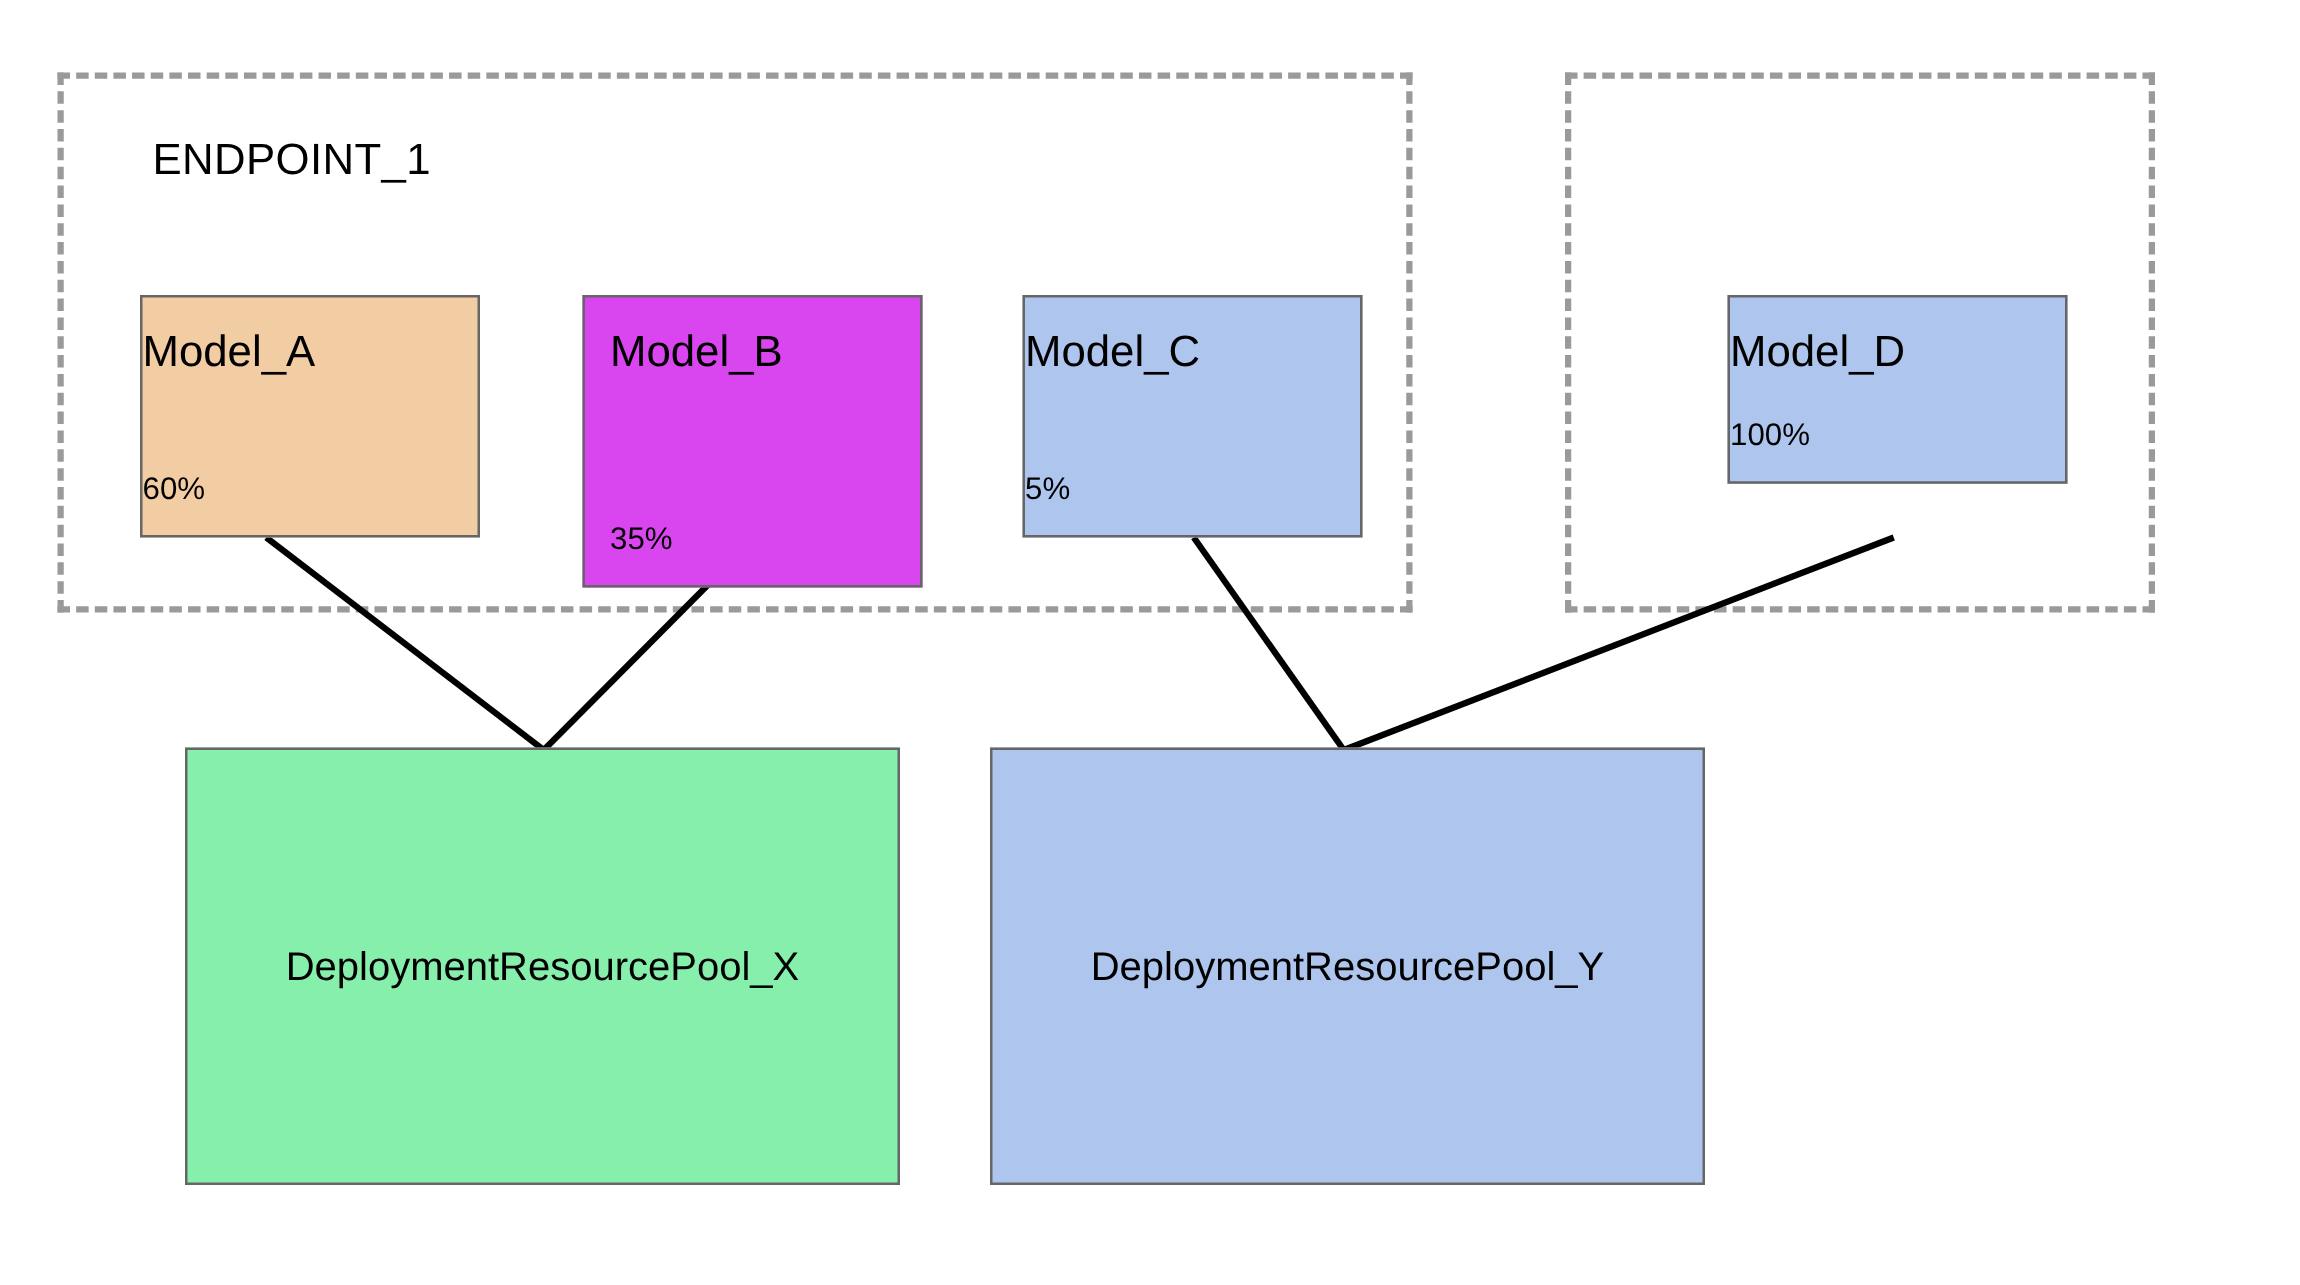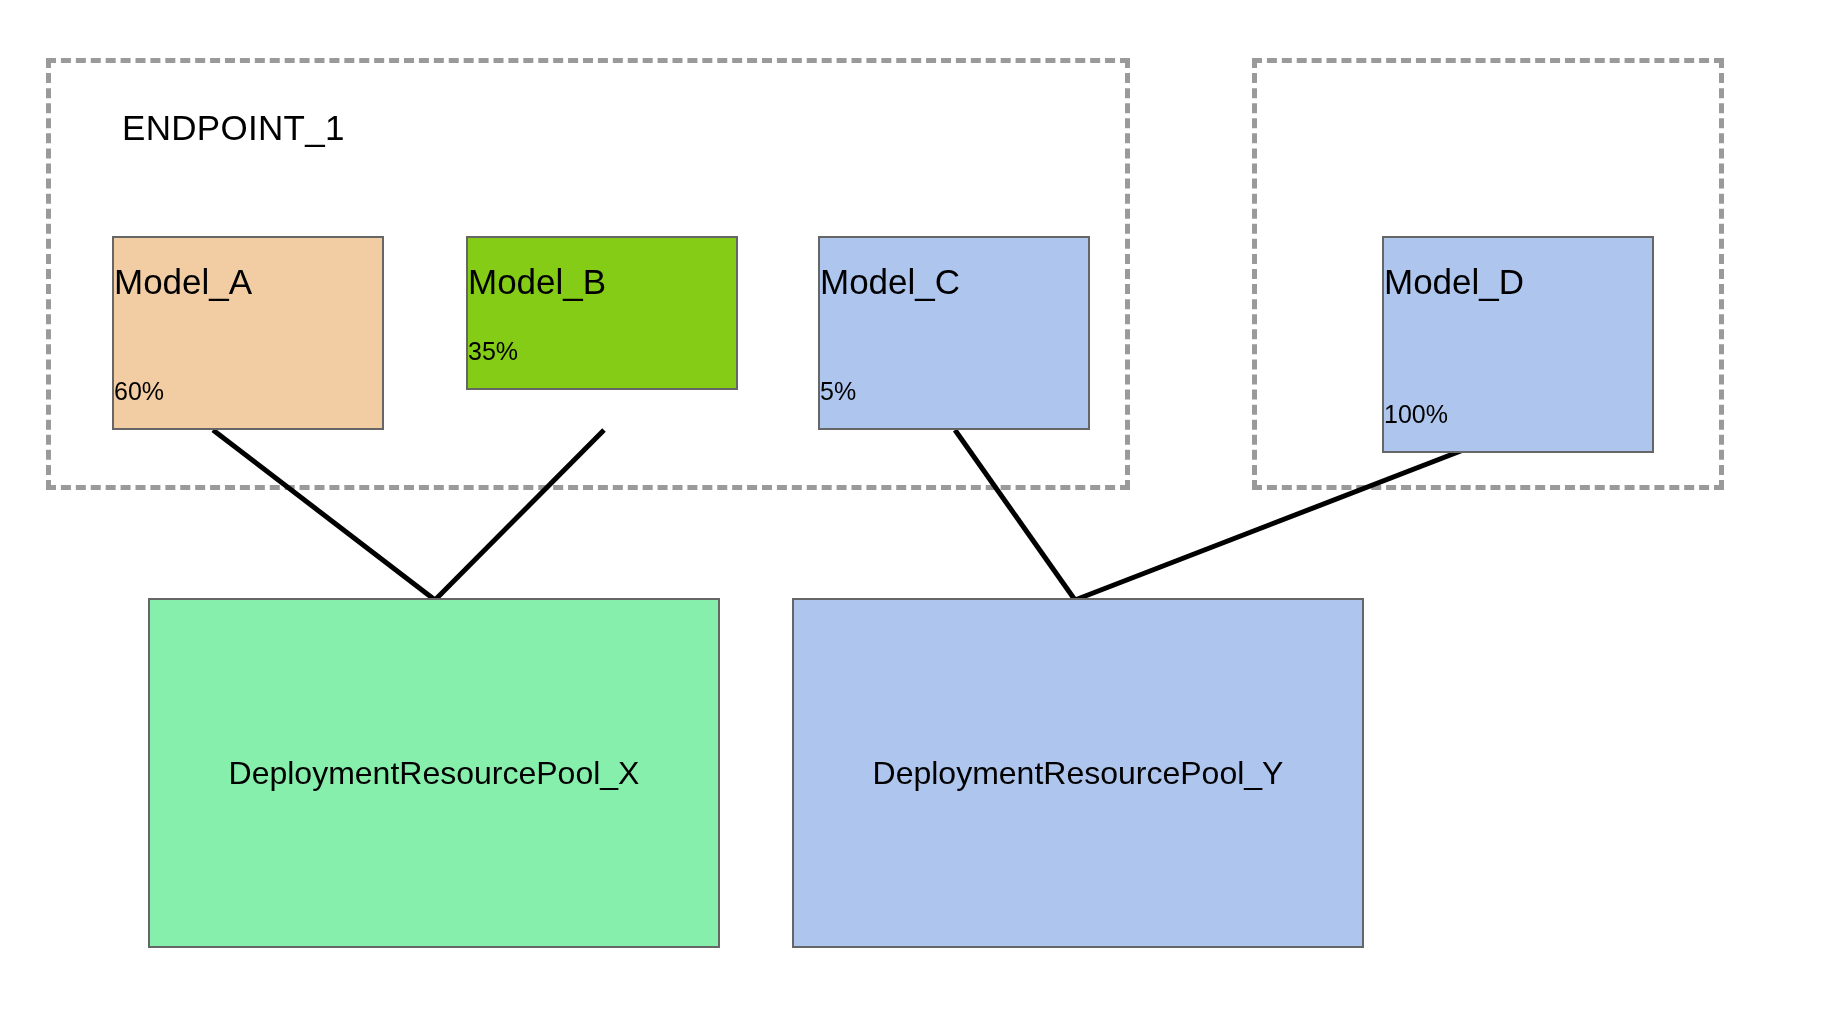--- a/index.html
+++ b/index.html
@@ -92,31 +92,31 @@
       <line x1="604" y1="430" x2="435" y2="600" stroke="#000000" stroke-width="5" stroke-linecap="butt"></line>
       <line x1="955" y1="430" x2="1075" y2="600" stroke="#000000" stroke-width="5" stroke-linecap="butt"></line>
       <line x1="1515" y1="430" x2="1075" y2="600" stroke="#000000" stroke-width="5" stroke-linecap="butt"></line>
     </svg>
 
   <div class="model-box" id="box-model_a" style="left: 112px; top: 236px; width: 272px; height: 194px; background: rgb(242, 205, 164); border-color: rgb(102, 102, 102);">
     <span class="model-title">Model_A</span>
     <span class="model-traffic">60%</span>
   </div>
 
-  <div class="model-box" id="box-model_b" style="left: 466px; top: 236px; width: 272px; height: 154px; background: #84cc16; border-color: rgb(102, 102, 102);">
+  <div class="model-box" id="box-model_b" style="left: 466px; top: 236px; width: 272px; height: 234px; background: #d946ef; border-color: rgb(102, 102, 102); padding-left: 20px;">
     <span class="model-title">Model_B</span>
     <span class="model-traffic">35%</span>
   </div>
 
   <div class="model-box" id="box-model_c" style="left: 818px; top: 236px; width: 272px; height: 194px; background: rgb(174, 197, 238); border-color: rgb(102, 102, 102);">
     <span class="model-title">Model_C</span>
     <span class="model-traffic">5%</span>
   </div>
 
-  <div class="model-box" id="box-model_d" style="left: 1382px; top: 236px; width: 272px; height: 217px; background: rgb(174, 197, 238); border-color: rgb(102, 102, 102);">
+  <div class="model-box" id="box-model_d" style="left: 1382px; top: 236px; width: 272px; height: 151px; background: rgb(174, 197, 238); border-color: rgb(102, 102, 102);">
     <span class="model-title">Model_D</span>
     <span class="model-traffic">100%</span>
   </div>
 
   <div class="pool-box" id="box-pool_x" style="left: 148px; top: 598px; width: 572px; height: 350px; background: #86efac; border-color: rgb(102, 102, 102);">
     <span class="pool-label">DeploymentResourcePool_X</span>
   </div>
 
   <div class="pool-box" id="box-pool_y" style="left: 792px; top: 598px; width: 572px; height: 350px; background: rgb(174, 197, 238); border-color: rgb(102, 102, 102); justify-content: center;">
     <span class="pool-label">DeploymentResourcePool_Y</span>

